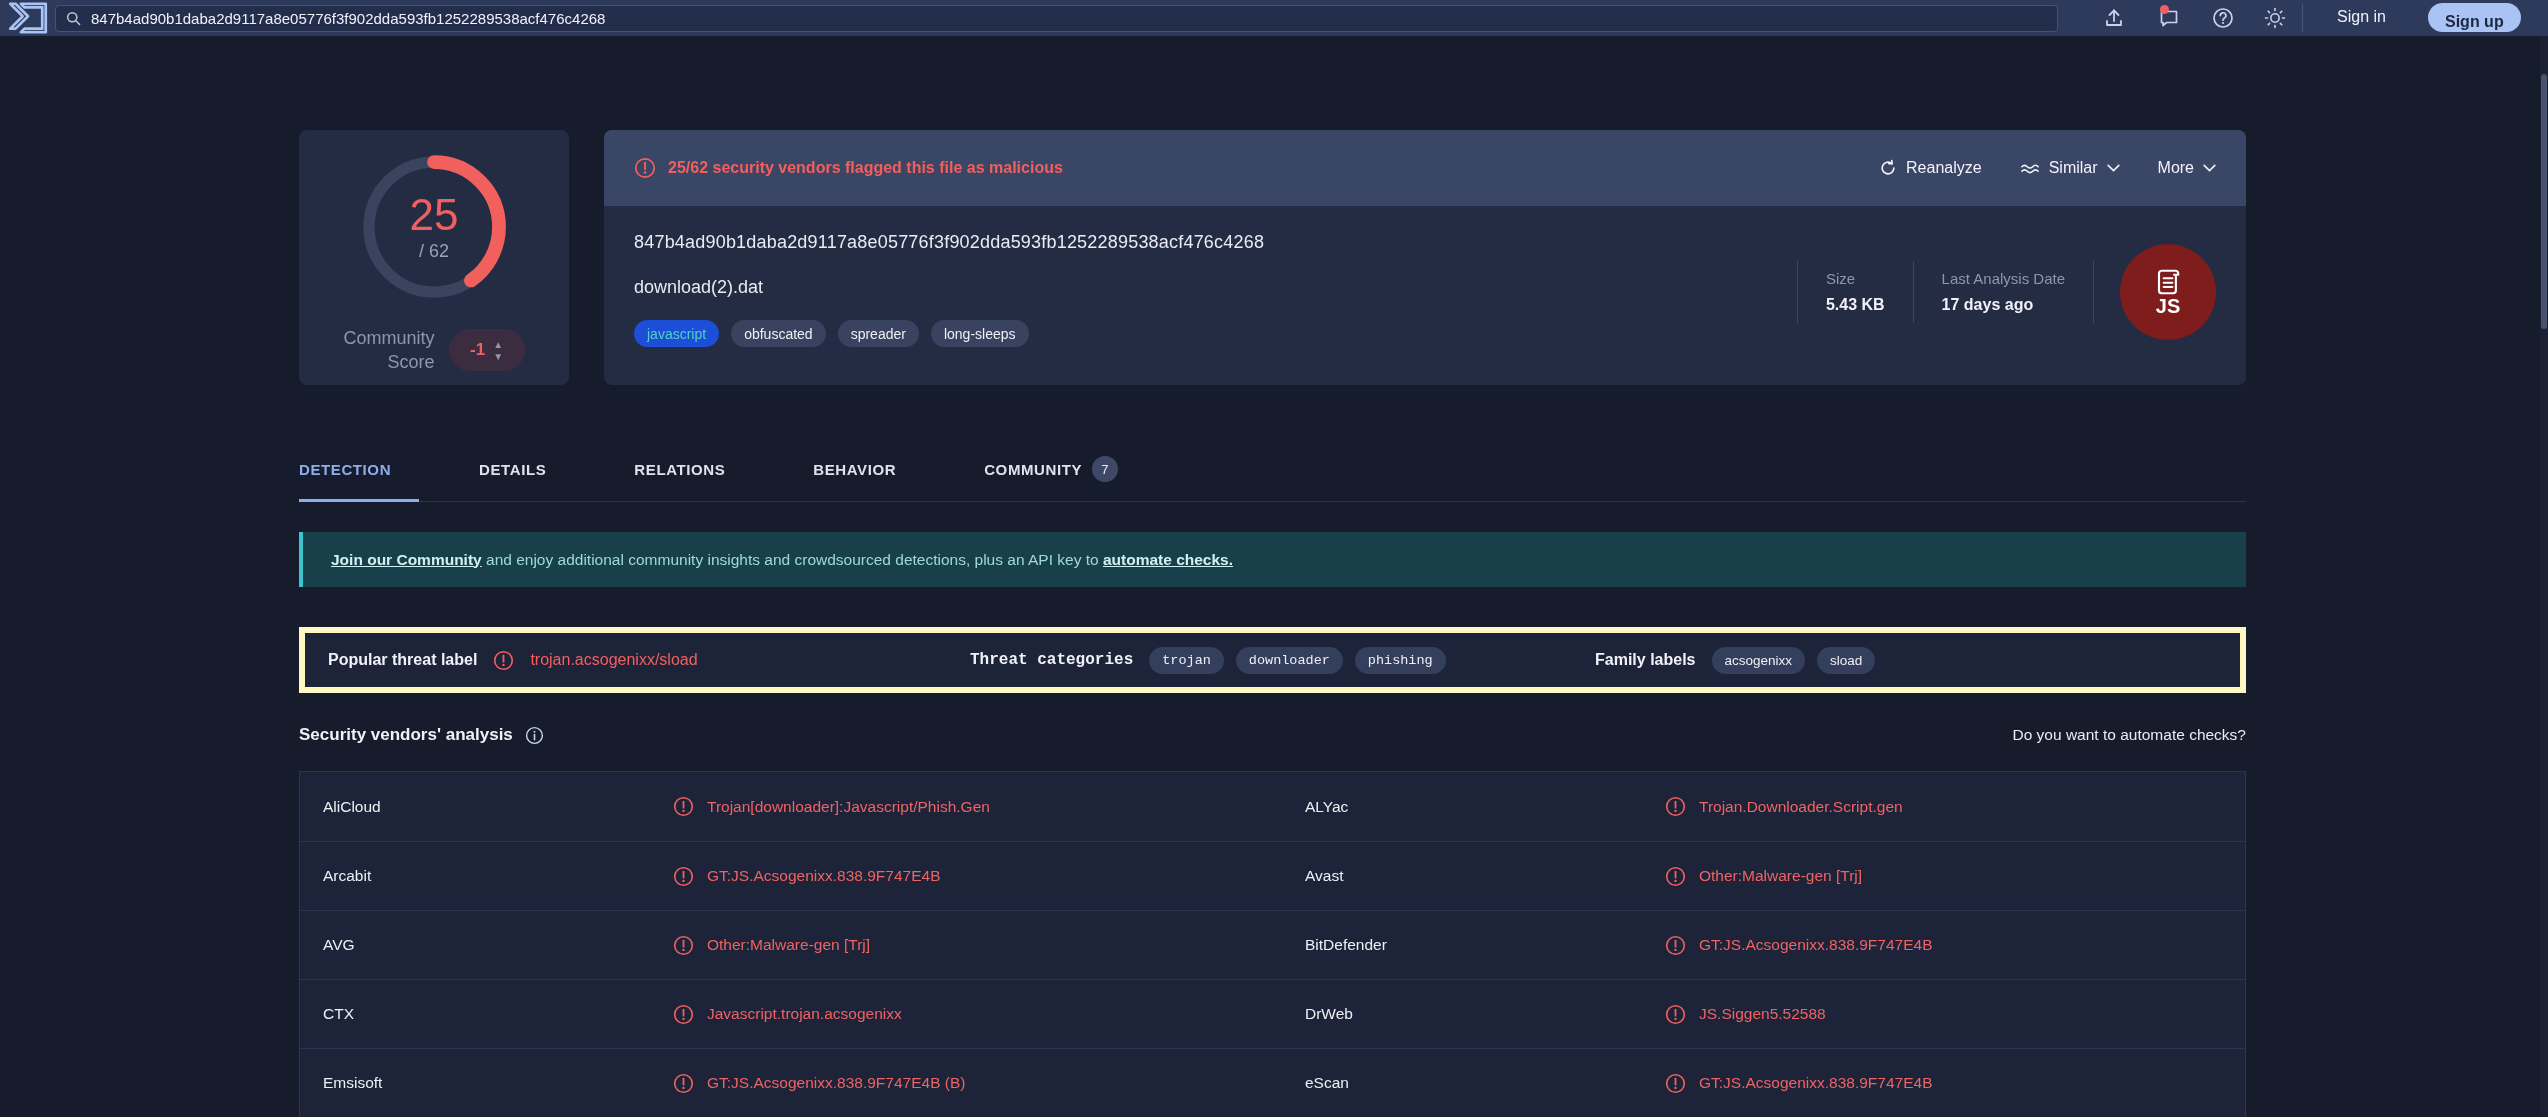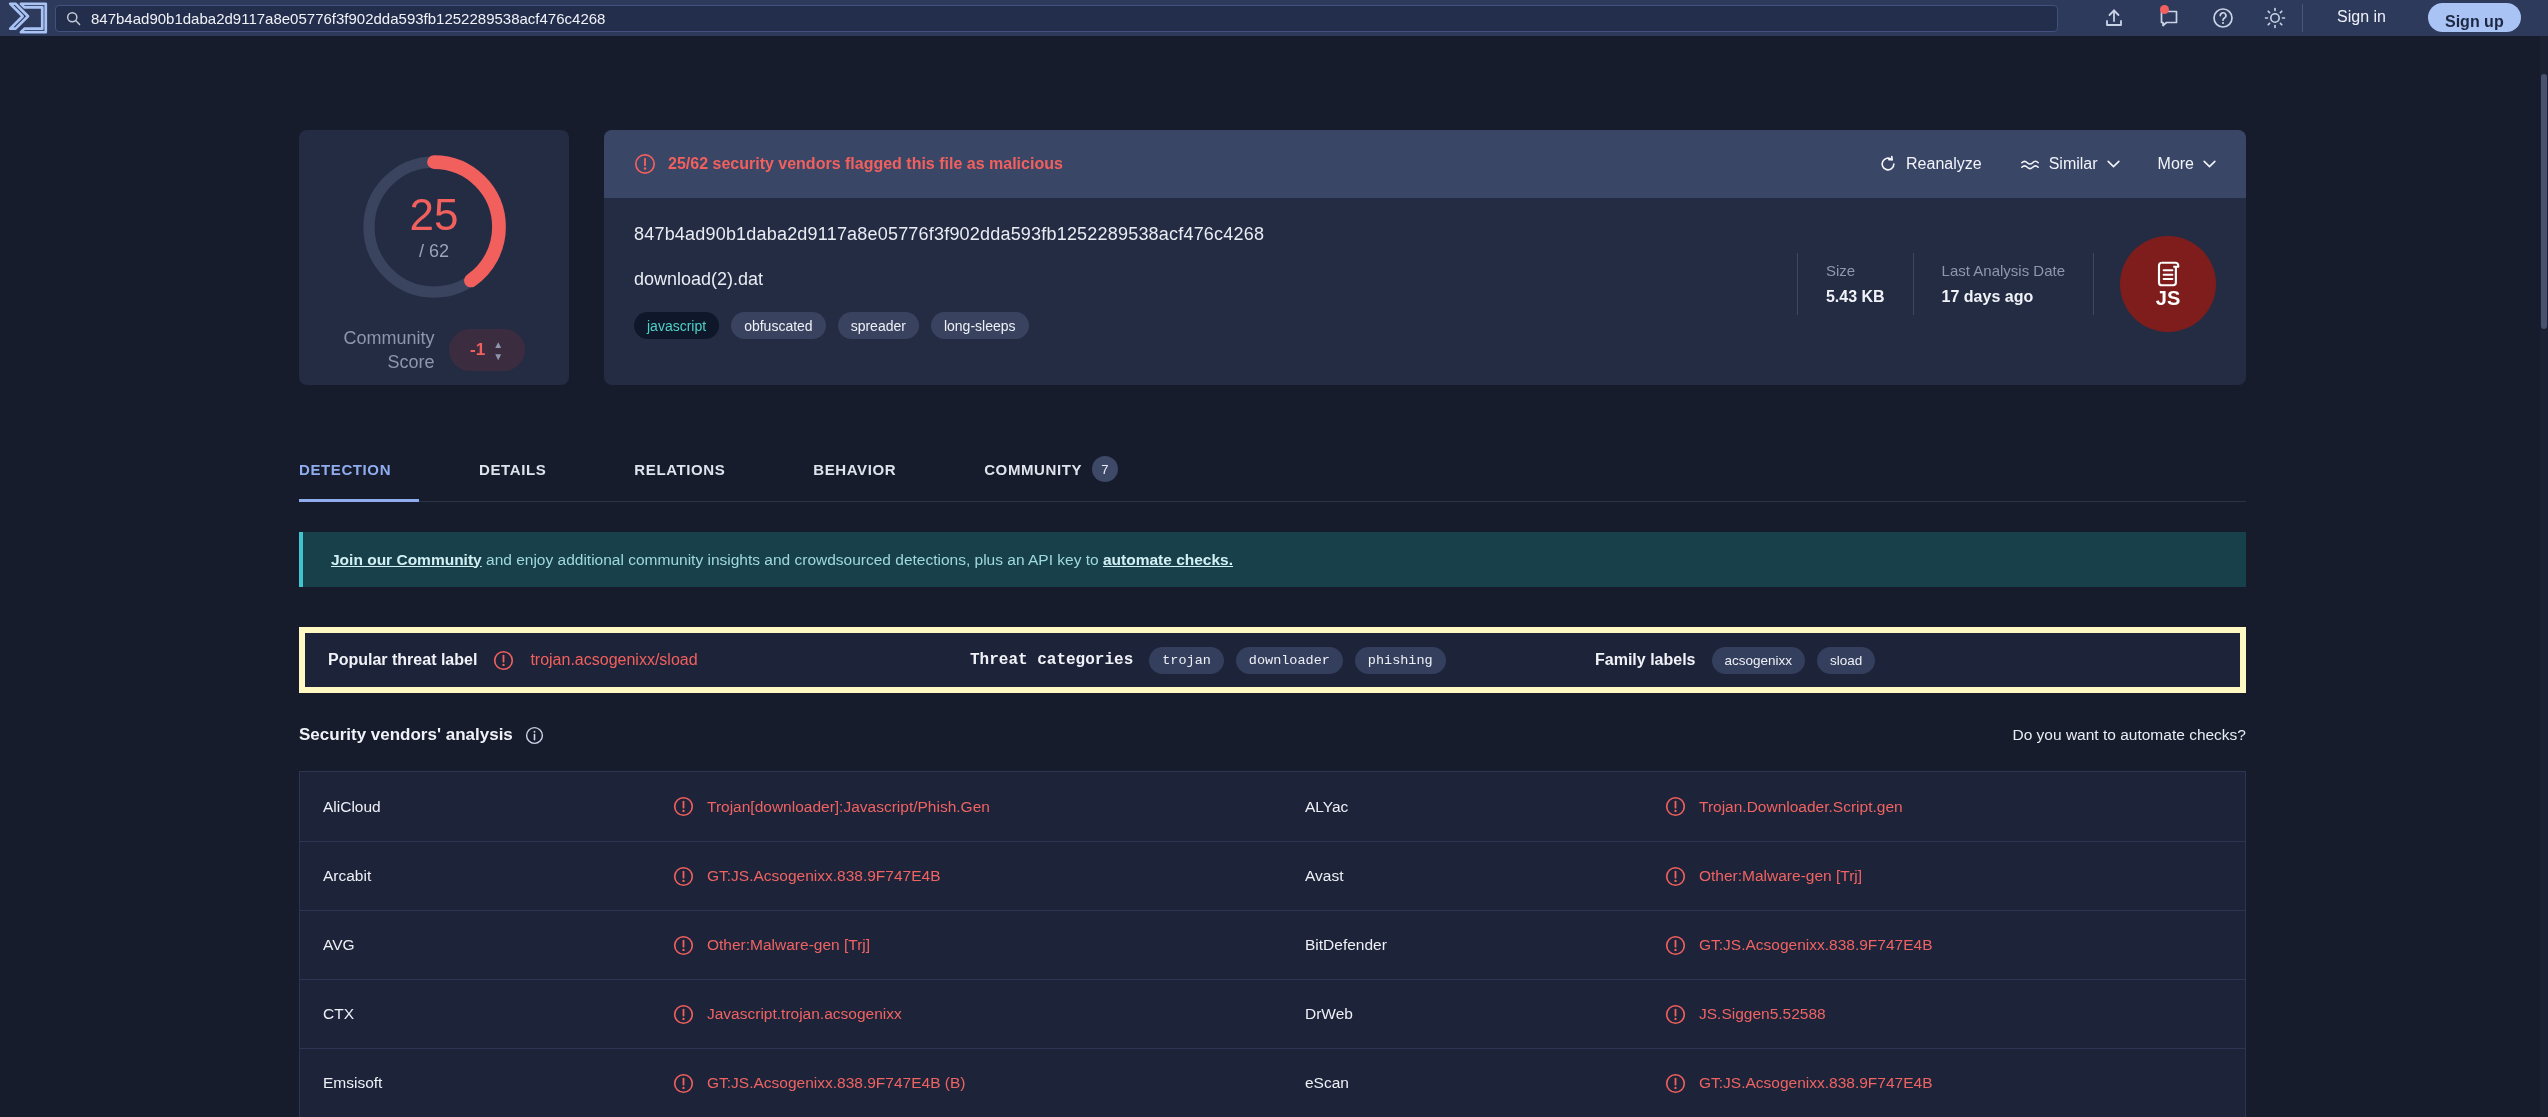--- a/index.html
+++ b/index.html
@@ -65,38 +65,38 @@
     width:76px; height:42px; background:#3b2d3f; border-radius:21px;
     display:flex; align-items:center; justify-content:center; gap:8px;
   }
   .cs-value { color:#f2605e; font-size:17px; font-weight:bold; }
   .cs-steppers { display:flex; flex-direction:column; gap:3px; }
   .cs-steppers span { color:#8e96ab; font-size:10px; line-height:9px; cursor:pointer; }
 
   
   .file-card { flex:1; height:255px; background:#242c44; border-radius:8px; position:relative; }
   .file-banner {
-    height:68px; background:#3a4666; border-radius:8px 8px 0 0;
+    height:76px; background:#3a4666; border-radius:8px 8px 0 0;
     display:flex; align-items:center; padding:18px 30px;
   }
   .flag-msg { display:flex; align-items:center; gap:12px; color:#f2605e; font-weight:bold; font-size:16px; }
   .alert-ico { width:22px; height:22px; color:#f2605e; flex:none; }
   .banner-actions { margin-left:auto; display:flex; align-items:center; gap:38px; }
   .action-btn { display:flex; align-items:center; gap:9px; color:#f2f4fa; font-size:16px; cursor:pointer; background:none; border:none; font-family:"Liberation Sans", sans-serif; }
   .action-btn svg { color:#f2f4fa; }
 
   .file-body { position:relative; padding:26px 30px 0 30px; }
   .file-hash { font-size:18px; color:#e9ecf3; letter-spacing:.2px; }
   .file-name { font-size:18px; color:#e9ecf3; margin-top:24px; }
   .tag-row { display:flex; gap:12px; margin-top:22px; }
   .tag {
     height:27px; padding:0 13px; border-radius:14px; background:#39435f;
     color:#eef0f6; font-size:14px; display:flex; align-items:center; cursor:pointer;
   }
-  .tag.hl { background:#0f172a; color:#4fd1c5; }
+  .tag.hl { background:#1d4ed8; color:#4fd1c5; }
 
   .file-meta { position:absolute; top:38px; right:30px; display:flex; align-items:center; }
   .meta-div { width:1px; height:62px; background:#3c4665; }
   .meta-block { padding:0 28px; }
   .meta-label { color:#8e96ab; font-size:15px; }
   .meta-value { color:#f0f2f8; font-size:16px; font-weight:bold; margin-top:9px; }
   .ftype-circle {
     width:96px; height:96px; border-radius:50%; background:#7f1d1d; margin-left:26px;
     display:flex; flex-direction:column; align-items:center; justify-content:center;
   }

